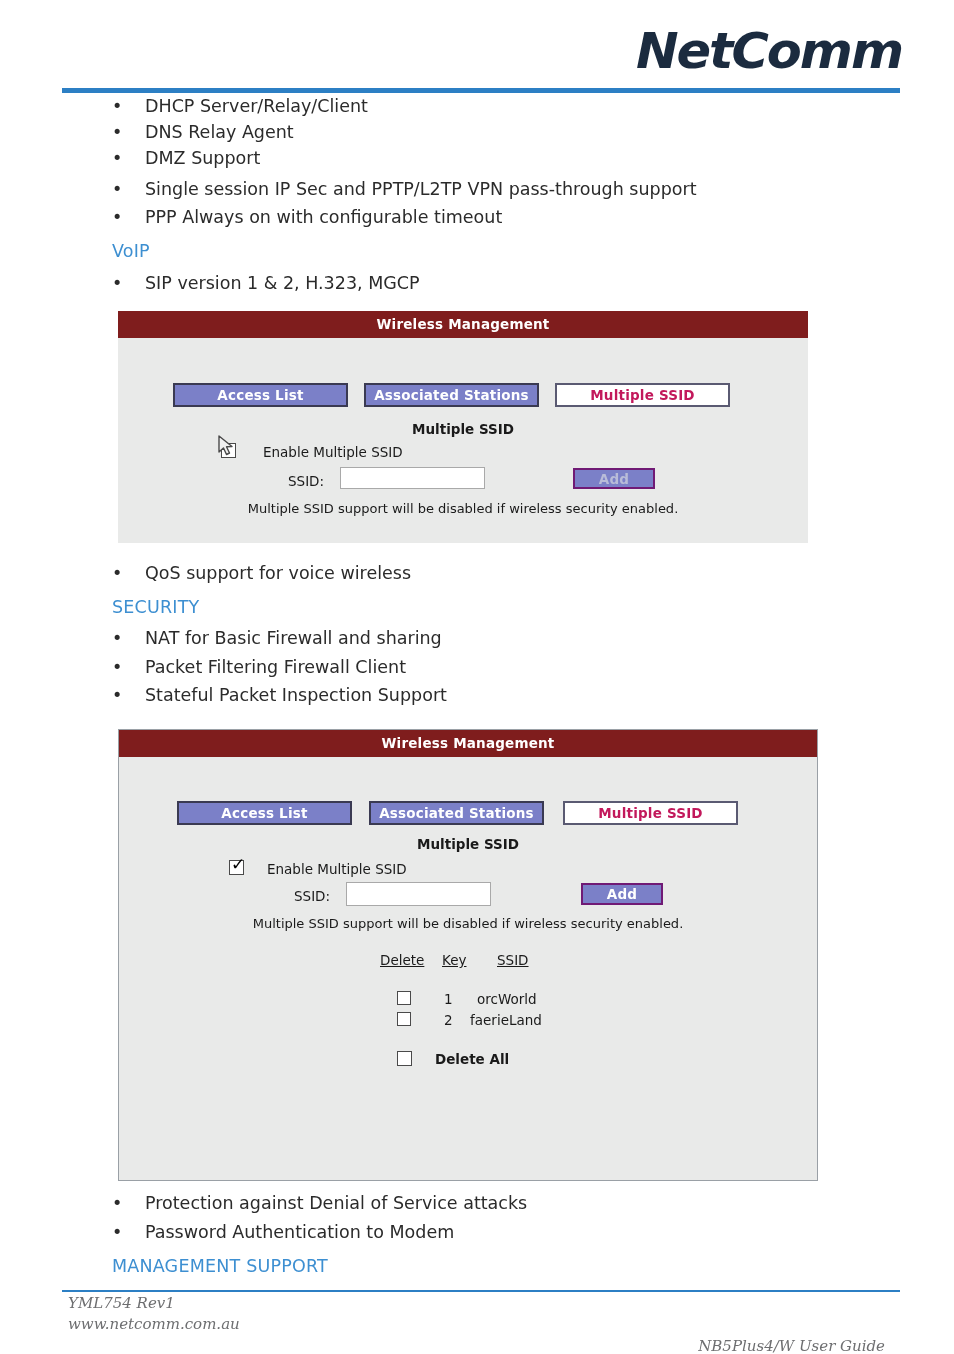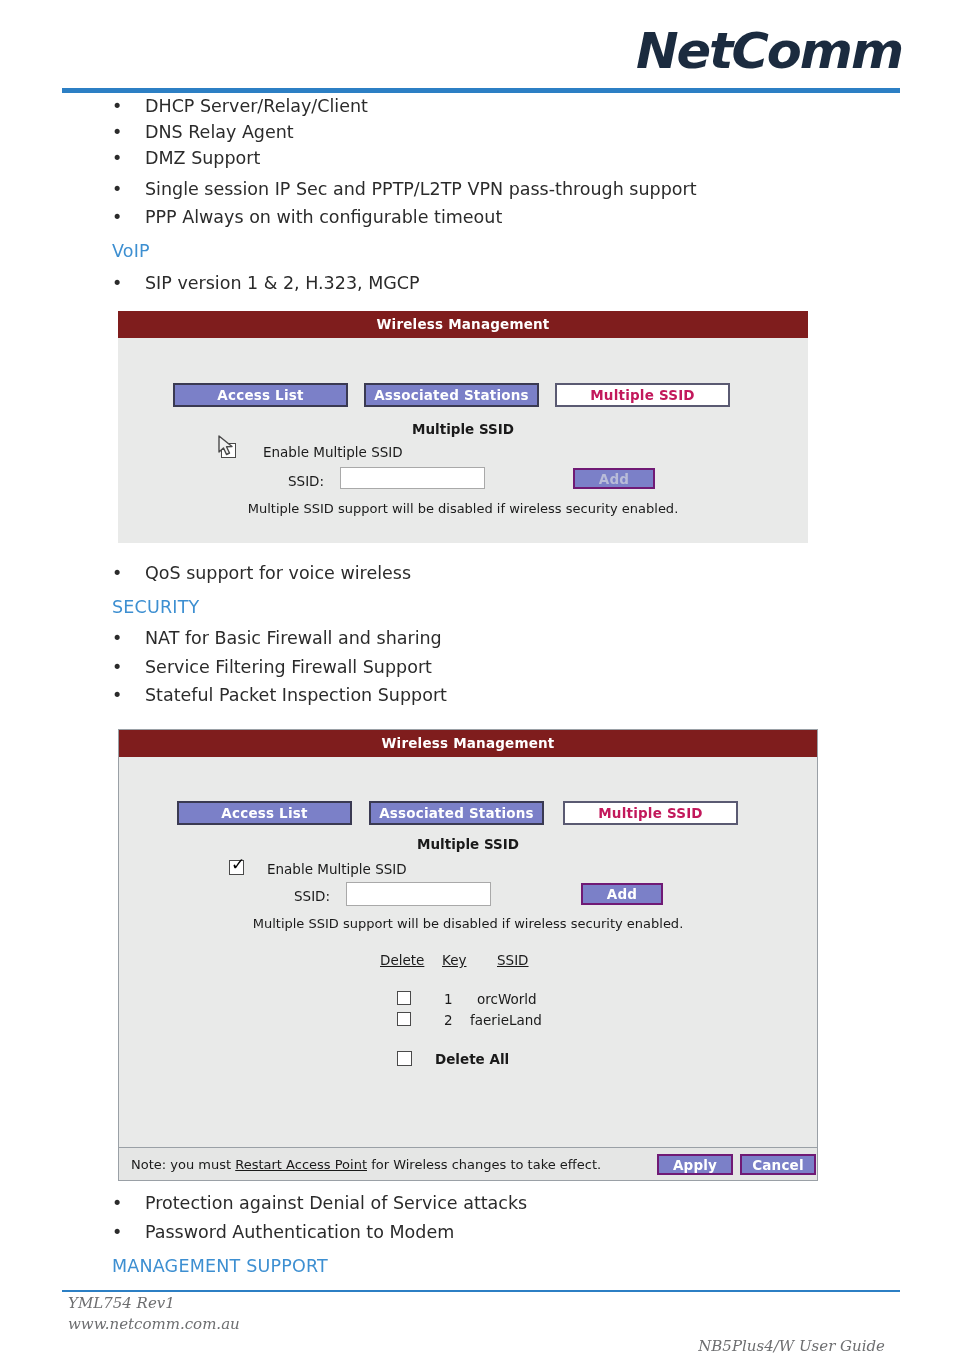--- a/index.html
+++ b/index.html
@@ -292,21 +292,21 @@
 </div>
 
 <div class="bullet-row" style="top:563px">
   <span class="bullet-dot">•</span><span>QoS support for voice wireless</span>
 </div>
 <div class="section-head" style="top:597px">SECURITY</div>
 <div class="bullet-row" style="top:628px">
   <span class="bullet-dot">•</span><span>NAT for Basic Firewall and sharing</span>
 </div>
 <div class="bullet-row" style="top:657px">
-  <span class="bullet-dot">•</span><span>Service Filtering Firewall Support</span>
+  <span class="bullet-dot">•</span><span>Packet Filtering Firewall Client</span>
 </div>
 <div class="bullet-row" style="top:685px">
   <span class="bullet-dot">•</span><span>Stateful Packet Inspection Support</span>
 </div>
 
 <div class="panel panel-bordered" style="left:118px; top:729px; width:700px; height:452px;">
   <div class="panel-title" style="position:absolute; left:0; top:0; width:698px; height:27px; line-height:27px;">Wireless Management</div>
 
   <div class="tab" style="left:58px; top:71px; width:175px; height:24px;">
     <span>Access List</span>
@@ -345,31 +345,20 @@
   </div>
   <div>
     <div class="chk" style="left:278px; top:282px; width:14px; height:14px;"></div>
     <div class="cell" style="left:325px; top:282px;">2</div>
     <div class="cell" style="left:351px; top:282px;">faerieLand</div>
   </div>
 
   <div class="chk" style="left:278px; top:321px; width:15px; height:15px;"></div>
   <div class="cell cell-bold" style="left:316px; top:321px;">Delete All</div>
 
-  <div class="footer-bar" style="left:0; top:417px; width:698px; height:33px;">
-    <div class="note-line" style="left:12px; top:9px;">
-      <span>Note: you must </span><span class="ulink">Restart Access Point</span><span> for Wireless changes to take effect.</span>
-    </div>
-    <div class="btn" style="left:538px; top:6px; width:76px; height:21px;">
-      <span>Apply</span>
-    </div>
-    <div class="btn" style="left:621px; top:6px; width:76px; height:21px;">
-      <span>Cancel</span>
-    </div>
-  </div>
 </div>
 
 <div class="bullet-row" style="top:1193px">
   <span class="bullet-dot">•</span><span>Protection against Denial of Service attacks</span>
 </div>
 <div class="bullet-row" style="top:1222px">
   <span class="bullet-dot">•</span><span>Password Authentication to Modem</span>
 </div>
 <div class="section-head" style="top:1256px">MANAGEMENT SUPPORT</div>
 

